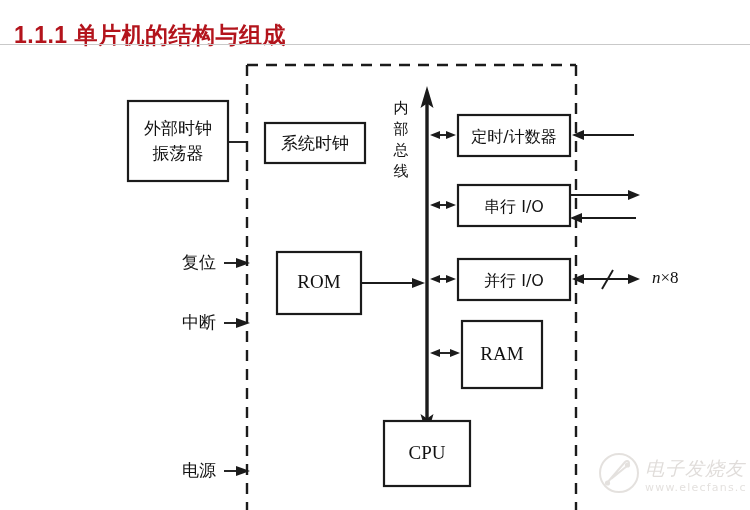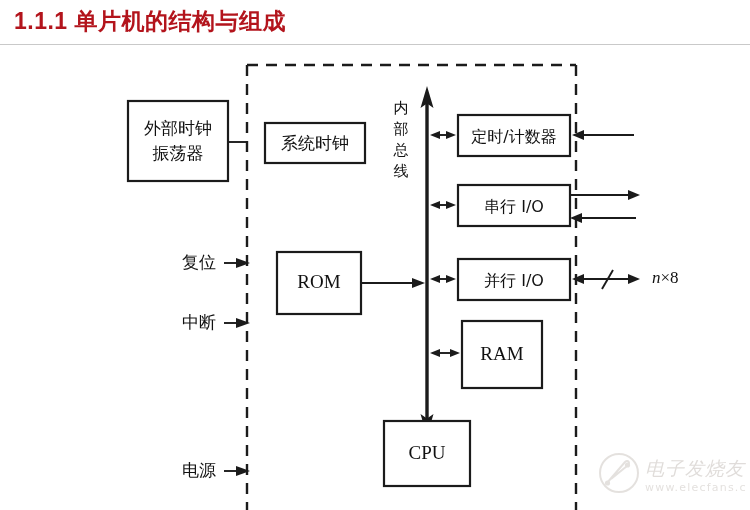--- a/index.html
+++ b/index.html
@@ -10,21 +10,21 @@
   body {
     width: 750px;
     height: 510px;
     position: relative;
     overflow: hidden;
     font-family: "Liberation Sans", sans-serif;
   }
   #page-title {
     position: absolute;
     left: 14px;
-    top: 6px;
+    top: 20px;
     font-family: "Liberation Sans", sans-serif;
     font-weight: bold;
     font-size: 23px;
     color: #b3141c;
     letter-spacing: 0.5px;
     white-space: nowrap;
   }
   #title-rule {
     position: absolute;
     left: 0px;

